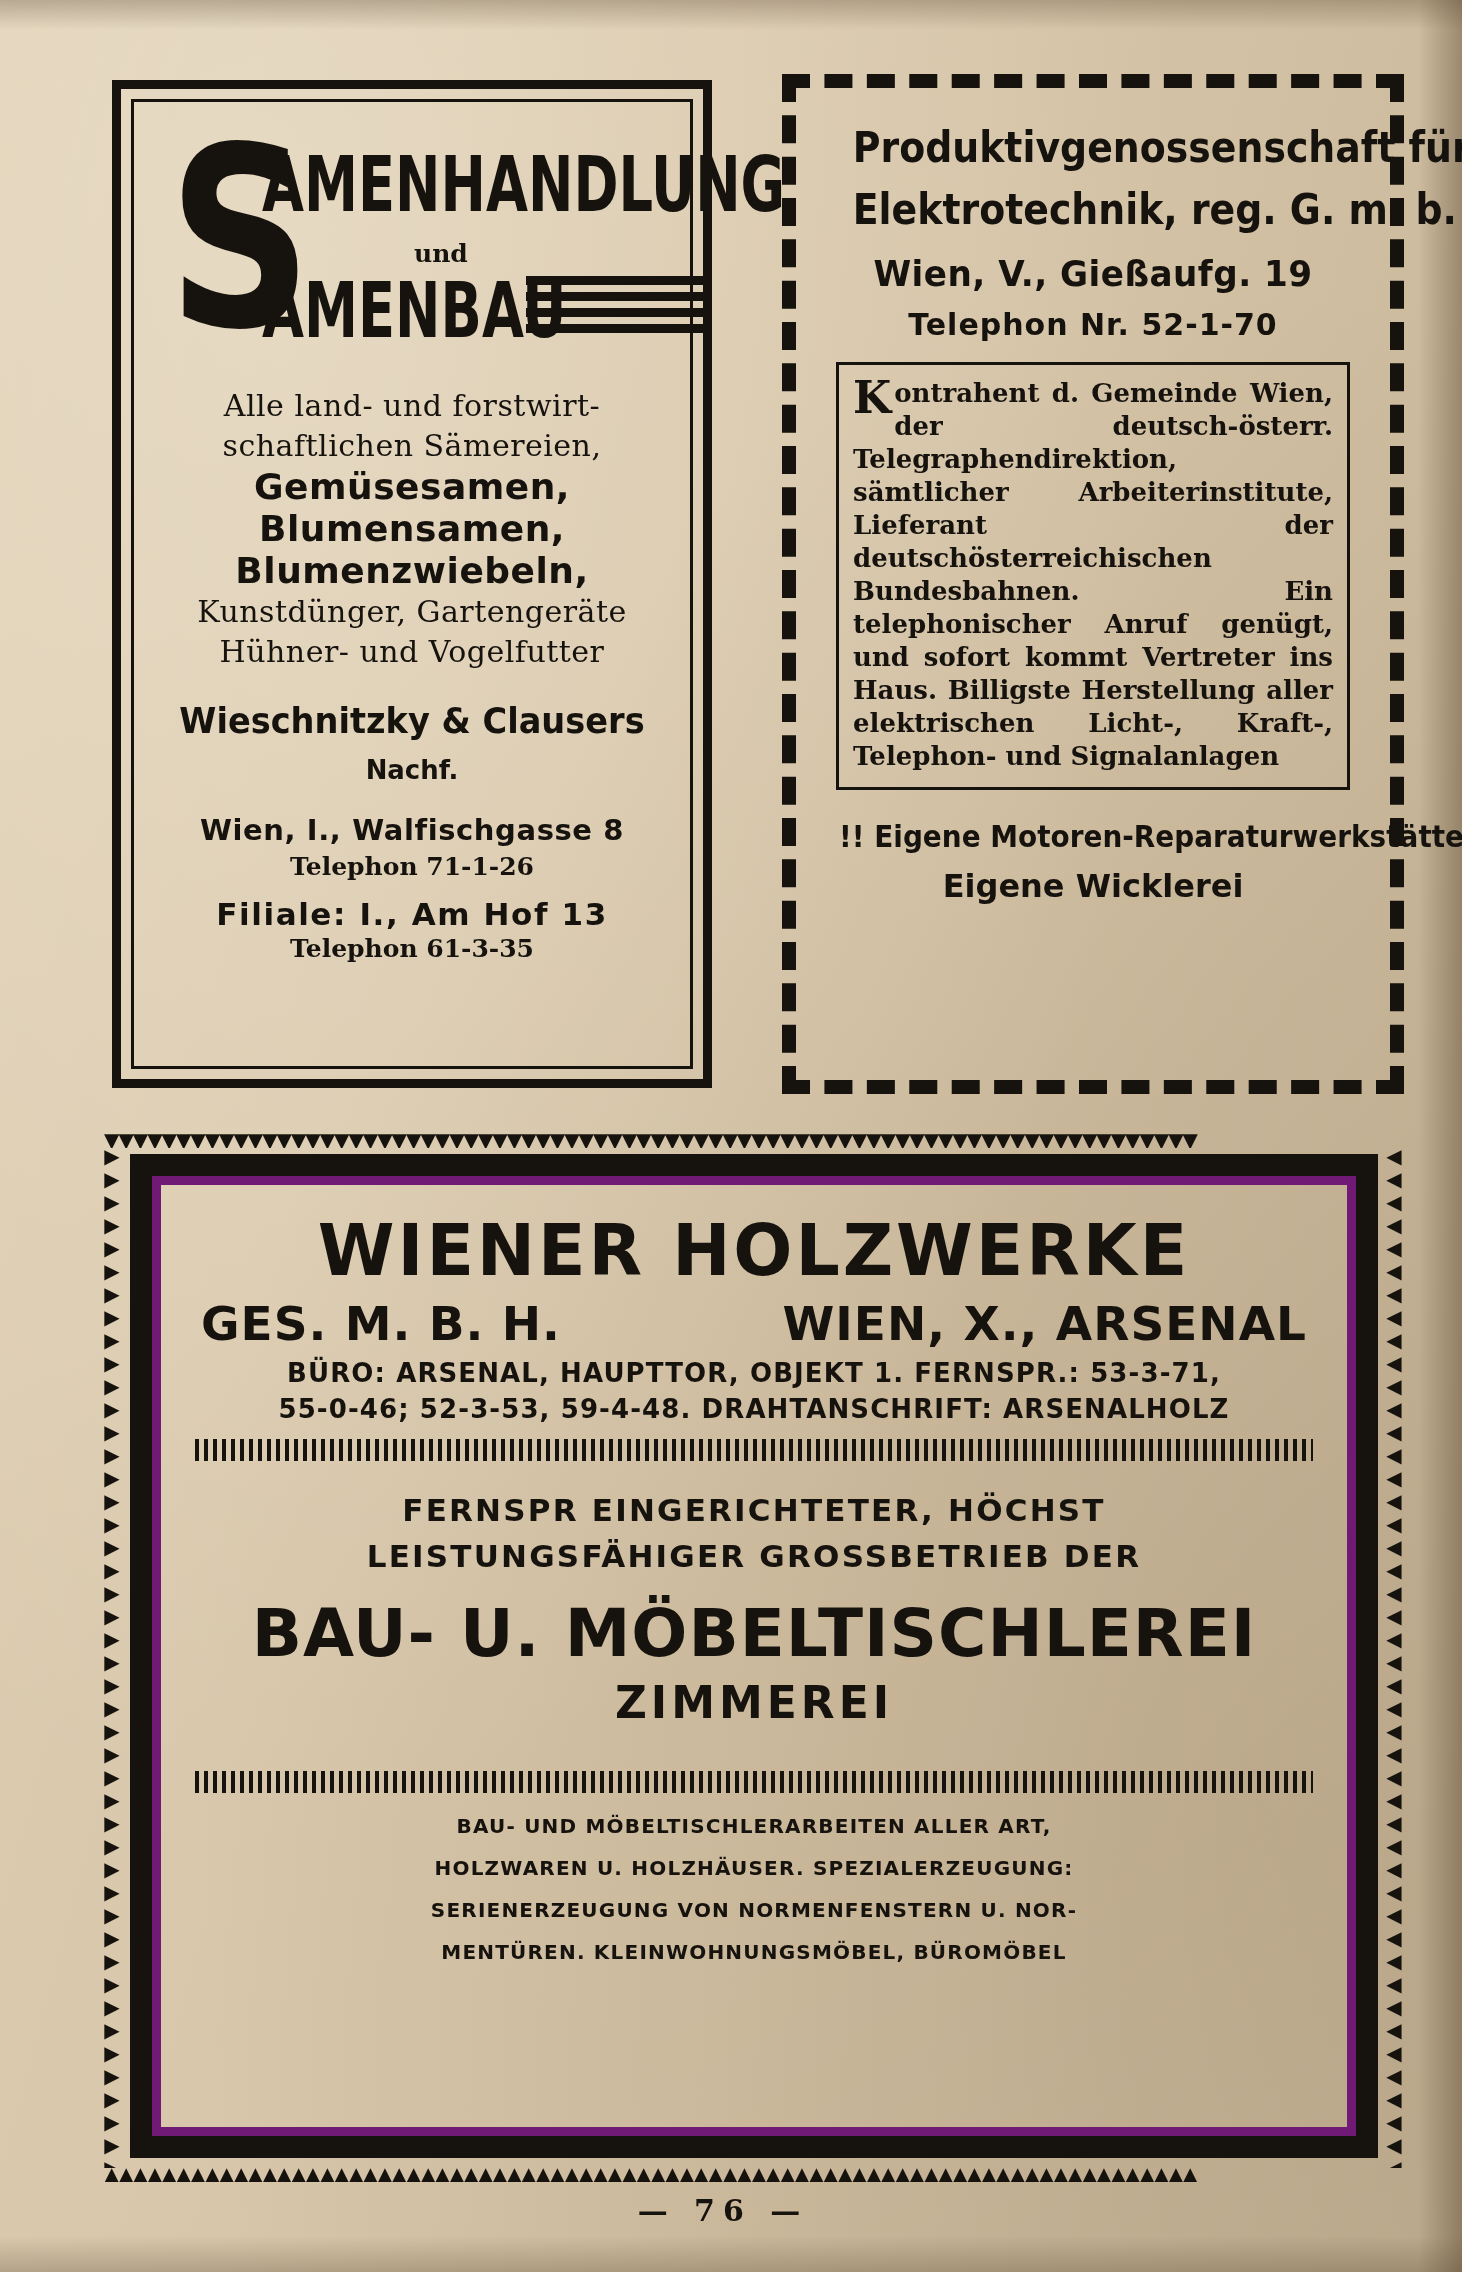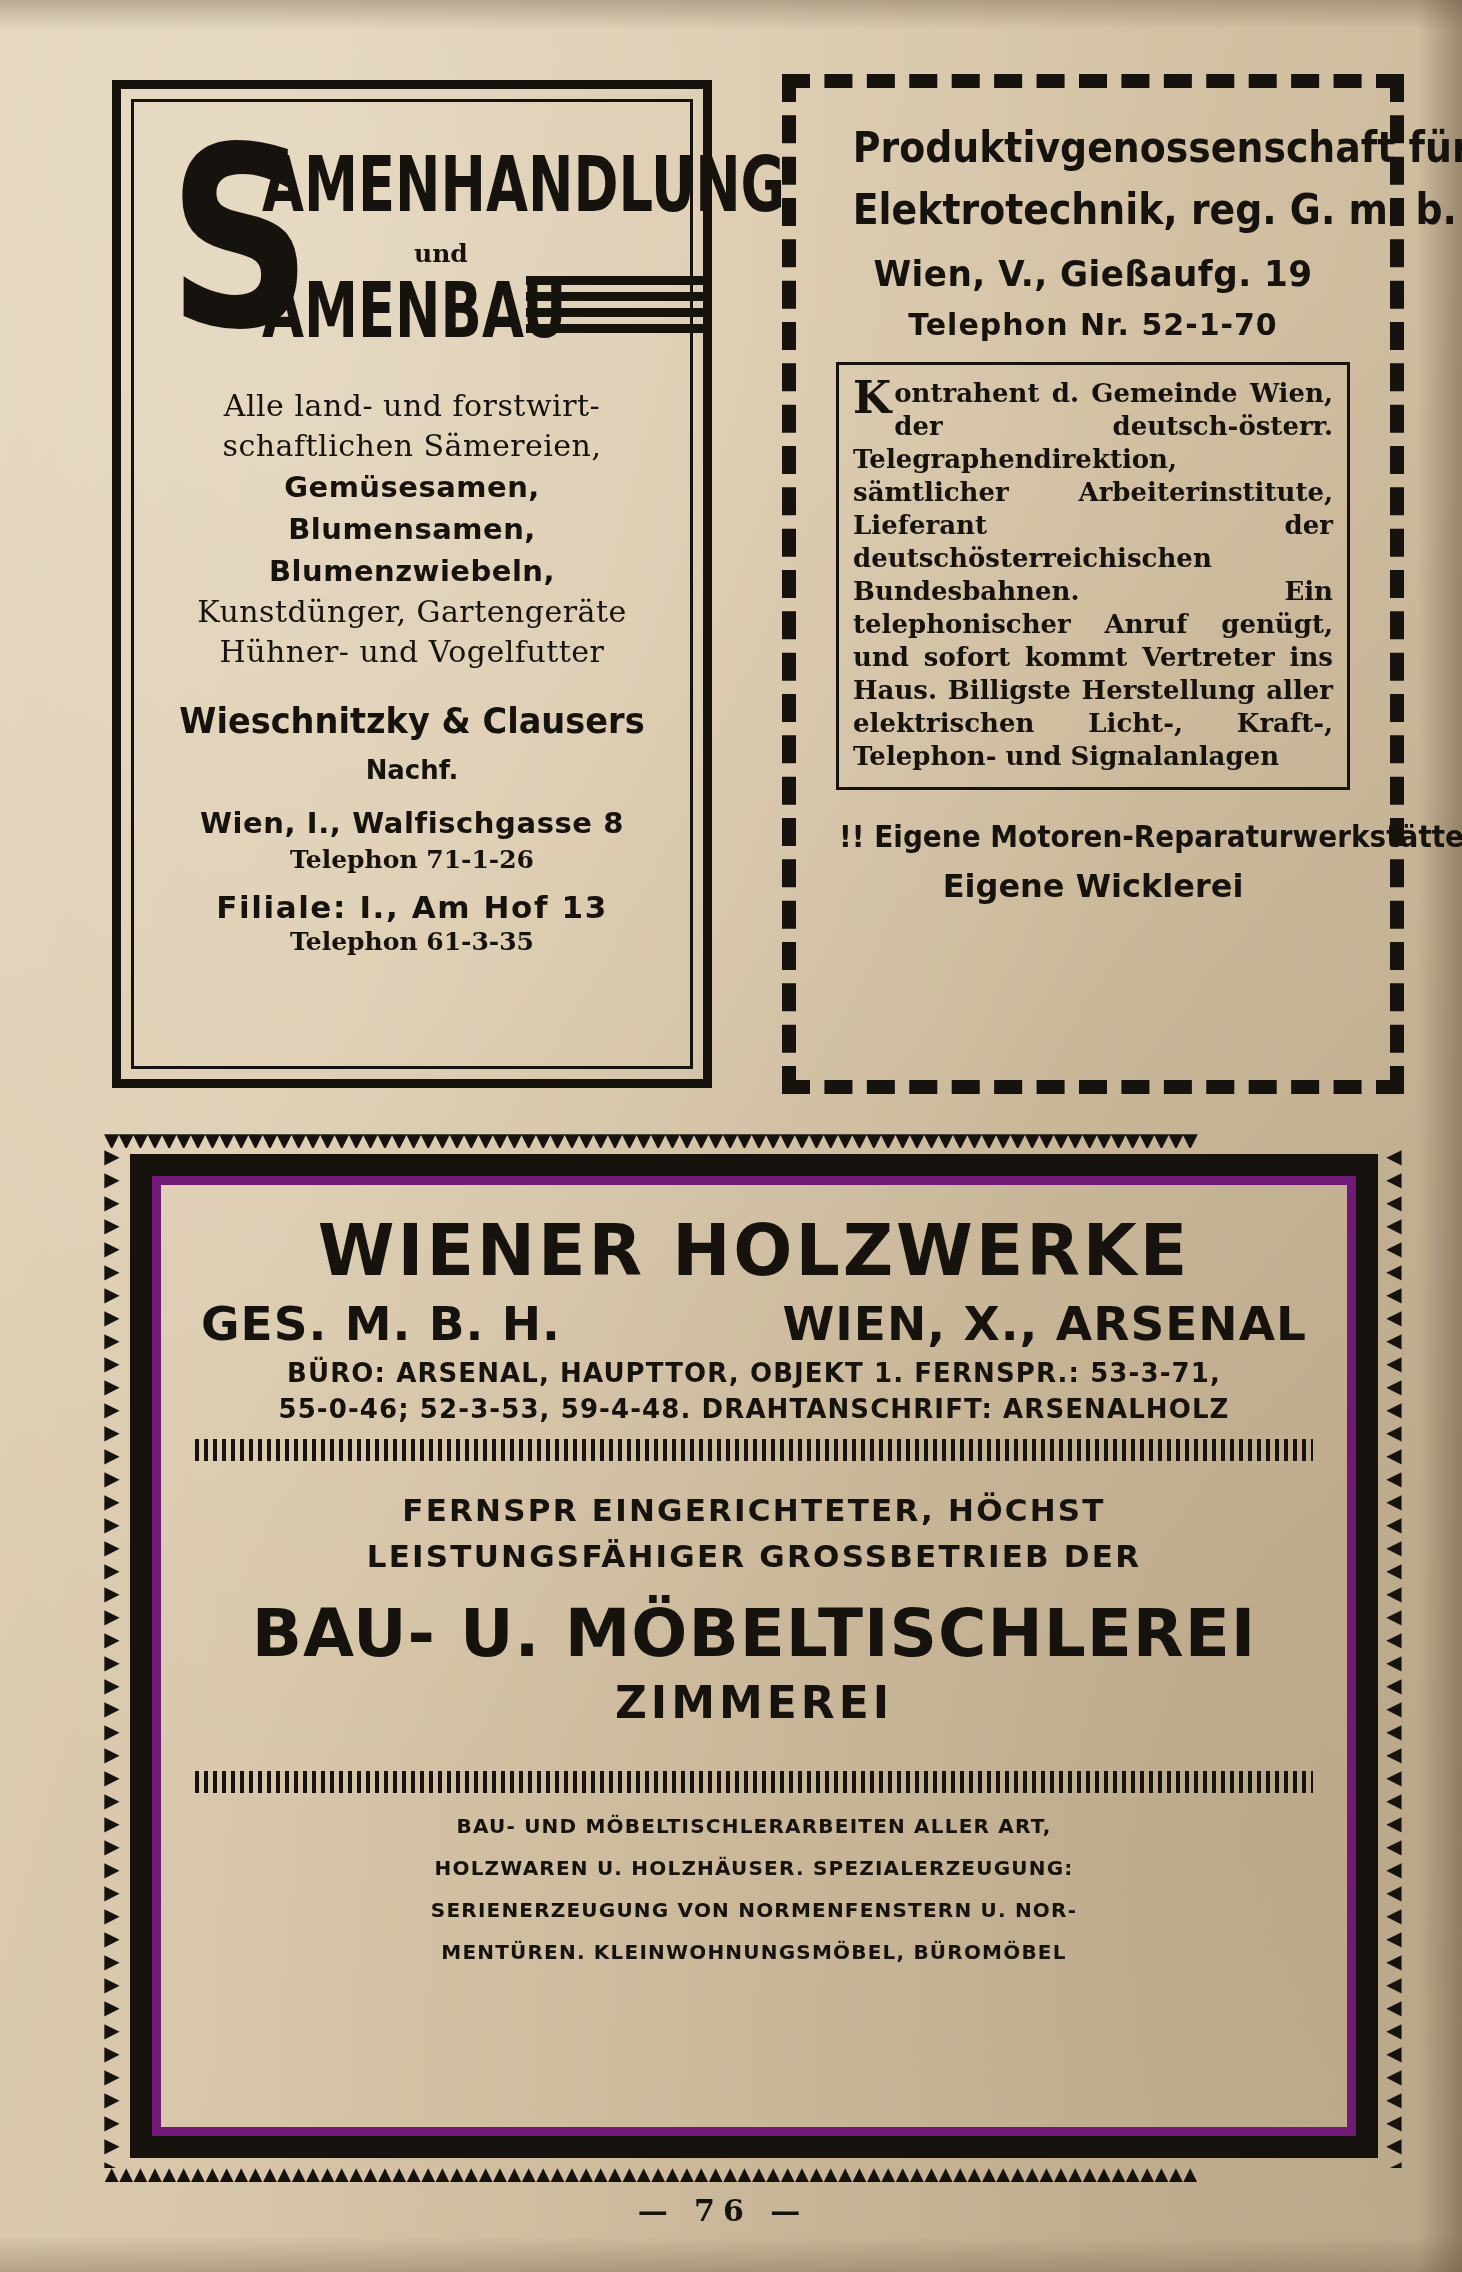--- a/index.html
+++ b/index.html
@@ -131,42 +131,42 @@
   .seed-line {
     font-family: "DejaVu Serif", serif;
     font-size: 30px;
     line-height: 40px;
     color: #16120d;
     letter-spacing: 0.5px;
   }
   .seed-bold {
     font-family: "DejaVu Sans", sans-serif;
     font-weight: 700;
-    font-size: 29px;
+    font-size: 36px;
     line-height: 42px;
     color: #16120d;
     letter-spacing: 0.5px;
   }
   .firm {
     font-family: "DejaVu Sans", sans-serif;
     font-weight: 700;
     font-size: 35px;
     line-height: 46px;
     margin-top: 26px;
     color: #16120d;
     transform: scaleX(0.96);
   }
   .firm .small { font-size: 27px; }
   .addr {
     font-family: "DejaVu Sans", sans-serif;
     font-weight: 700;
     font-size: 29px;
     line-height: 40px;
     letter-spacing: 0.6px;
-    margin-top: 10px;
+    margin-top: 17px;
     color: #16120d;
   }
   .tel {
     font-family: "DejaVu Serif", serif;
     font-weight: 700;
     font-size: 25px;
     line-height: 34px;
     color: #16120d;
   }
   .addr2 {

